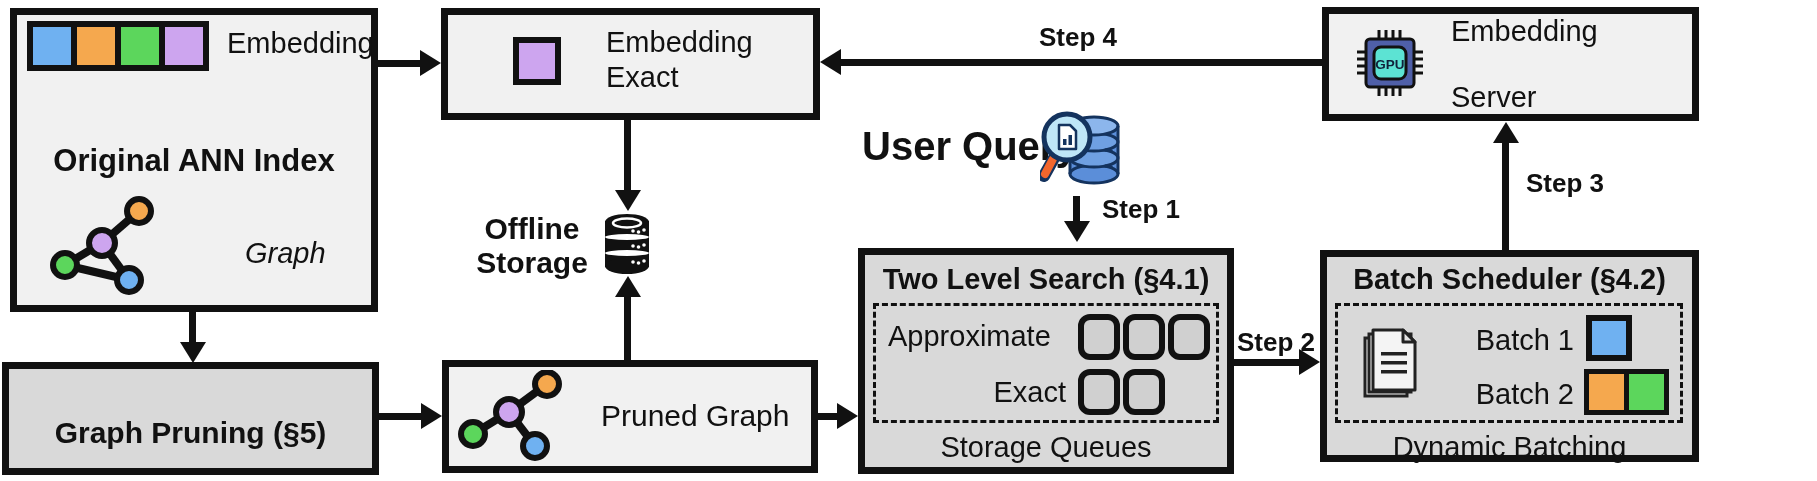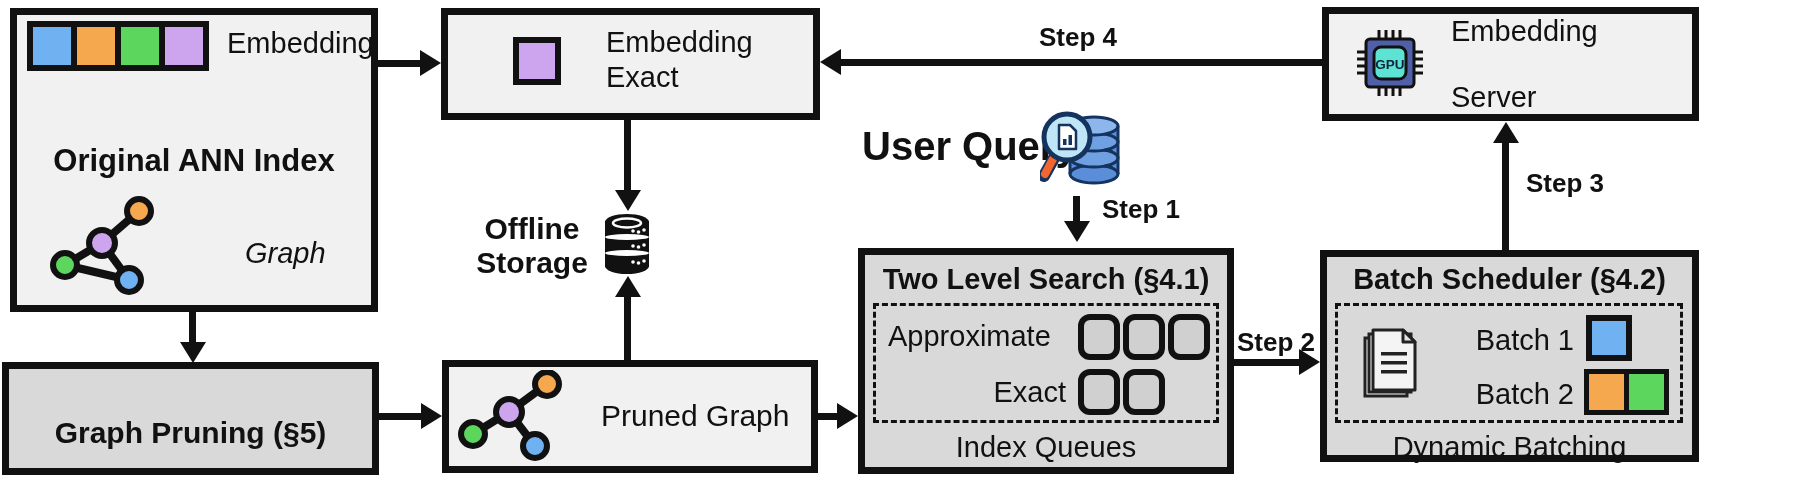--- a/index.html
+++ b/index.html
@@ -138,21 +138,21 @@
         <div class="qsq"></div>
         <div class="qsq"></div>
         <div class="qsq"></div>
       </div>
       <div class="lbl" style="left:0;width:190px;text-align:right;top:70px;">Exact</div>
       <div style="position:absolute;left:202px;top:63px;display:flex;gap:3px;">
         <div class="qsq"></div>
         <div class="qsq"></div>
       </div>
     </div>
-    <div class="lbl center" style="left:0;right:0;top:176px;">Index Queues</div>
+    <div class="lbl center" style="left:0;right:0;top:176px;">Storage Queues</div>
   </div>
 
   <div class="box gray" style="left:1320px;top:250px;width:379px;height:212px;">
     <div class="lbl bold center" style="left:0;right:0;top:6px;">Batch Scheduler (§4.2)</div>
     <div class="dashed" style="left:8px;top:46px;width:348px;height:120px;">
       <svg style="position:absolute;left:22px;top:18px;" width="62" height="80" viewBox="0 0 62 80">
         <rect x="5" y="14" width="42" height="58" fill="#f4f4f4" stroke="#222" stroke-width="3"></rect>
         <rect x="9" y="10" width="42" height="58" fill="#f4f4f4" stroke="#222" stroke-width="3"></rect>
         <path d="M13,6 h30 l12,12 v48 h-42 z" fill="#f4f4f4" stroke="#222" stroke-width="3" stroke-linejoin="round"></path>
         <path d="M43,6 l12,12 h-12 z" fill="#e2e2e2" stroke="#222" stroke-width="3" stroke-linejoin="round"></path>

